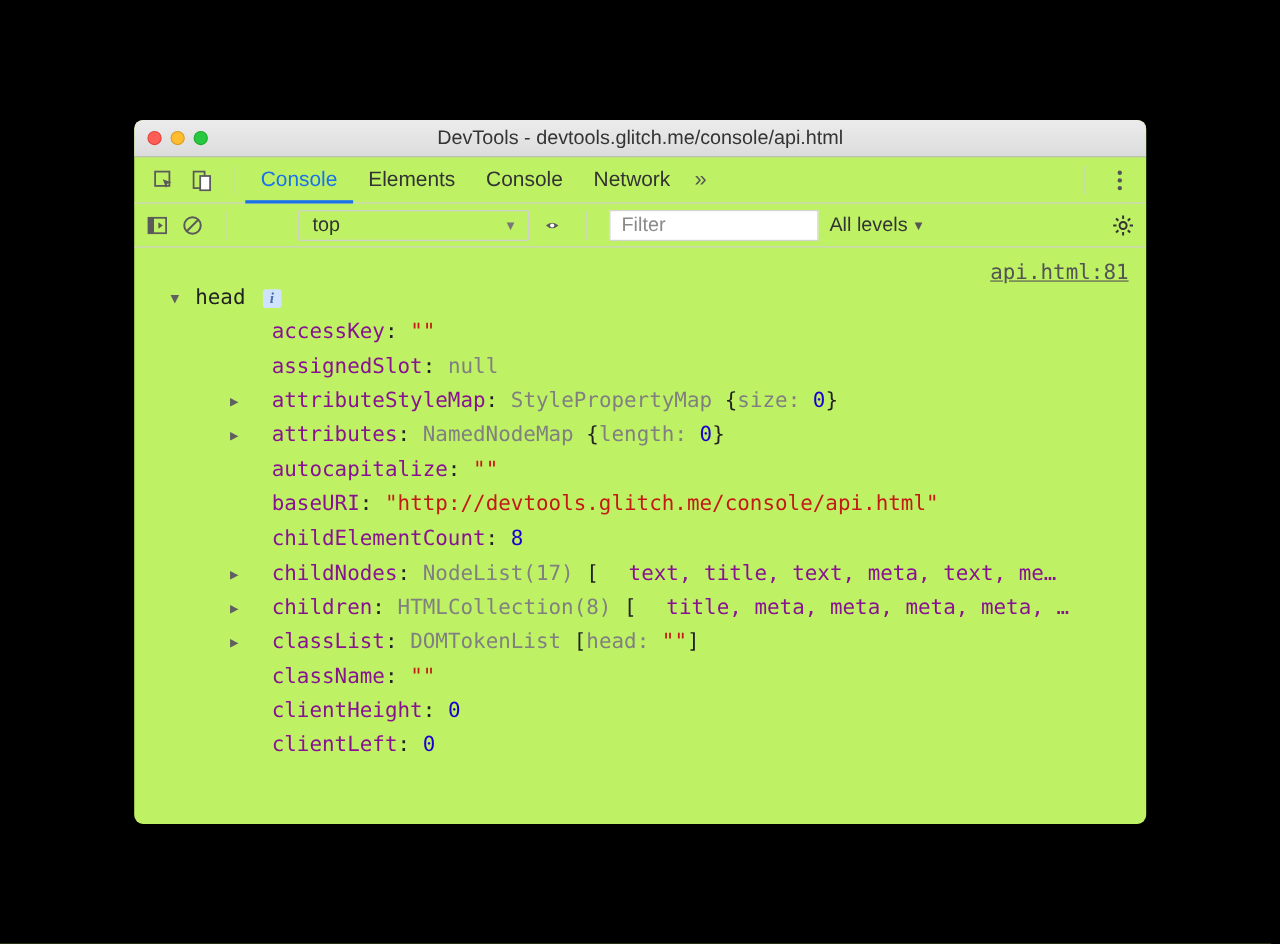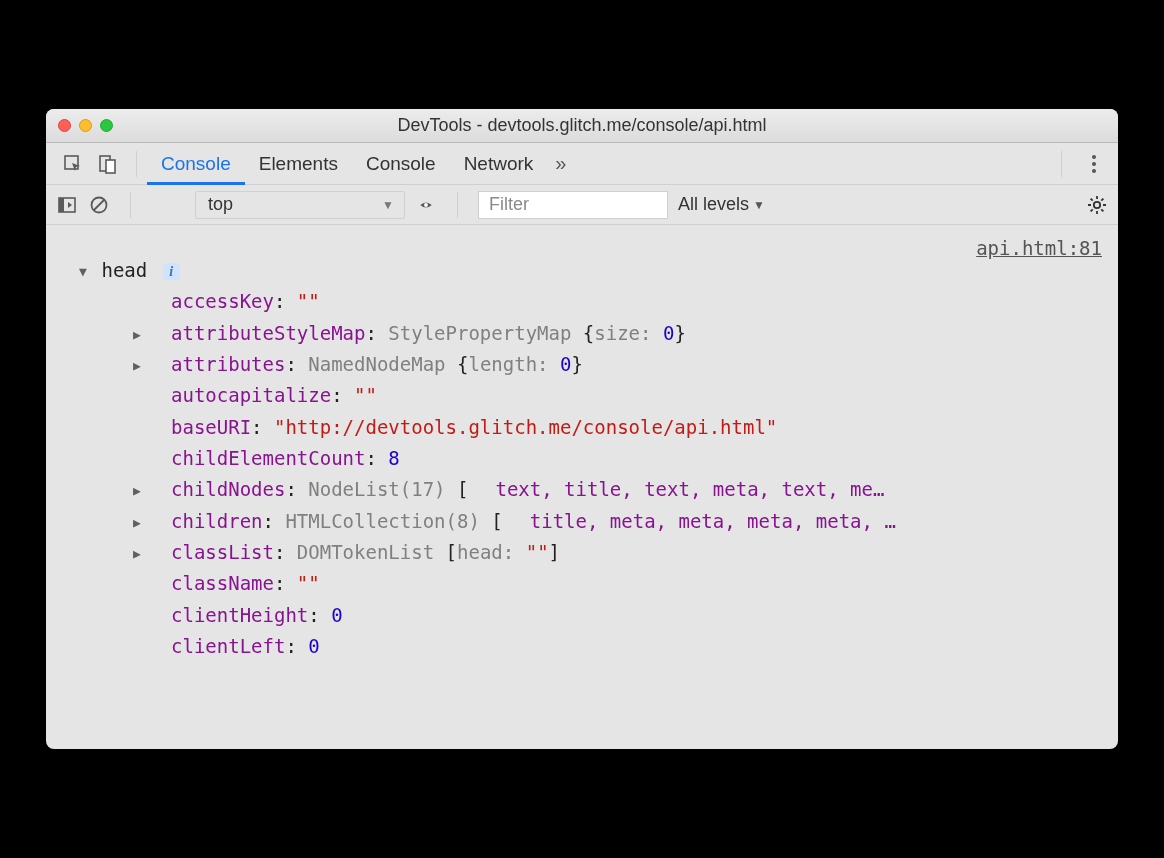--- a/index.html
+++ b/index.html
@@ -6,23 +6,23 @@
   body {
     background: #000;
     width: 1164px;
     height: 858px;
     font-family: -apple-system, BlinkMacSystemFont, "Helvetica Neue", sans-serif;
     display: flex;
     align-items: center;
     justify-content: center;
   }
   .window {
-    width: 1072px;
+    width: 920px;
     height: 640px;
-    background: #e5e5e5;
+    background: #bef264;
     border-radius: 8px;
     box-shadow: 0 20px 60px rgba(0,0,0,0.5);
     overflow: hidden;
     display: flex;
     flex-direction: column;
   }
   .titlebar {
     height: 34px;
     background: linear-gradient(#ececec,#dcdcdc);
     border-bottom: 1px solid #b9b9b9;
@@ -209,20 +209,23 @@
       <div class="row ind0">
         <span class="tw down"></span>
         <span>head</span>
         <span class="info-badge">i</span>
       </div>
 
       <div class="row ind1">
         <span class="tw"></span><span class="k">accessKey</span><span class="punct">: </span><span class="v-str">""</span>
       </div>
 
+      <div class="row ind1">
+        <span class="tw"></span><span class="k">assignedSlot</span><span class="punct">: </span><span class="v-null">null</span>
+      </div>
 
       <div class="row ind1">
         <span class="tw right"></span><span class="k">attributeStyleMap</span><span class="punct">: </span><span class="cls">StylePropertyMap</span> <span class="punct">{</span><span class="cls">size</span><span class="cls">: </span><span class="v-num">0</span><span class="punct">}</span>
       </div>
 
       <div class="row ind1">
         <span class="tw right"></span><span class="k">attributes</span><span class="punct">: </span><span class="cls">NamedNodeMap</span> <span class="punct">{</span><span class="cls">length</span><span class="cls">: </span><span class="v-num">0</span><span class="punct">}</span>
       </div>
 
       <div class="row ind1">

